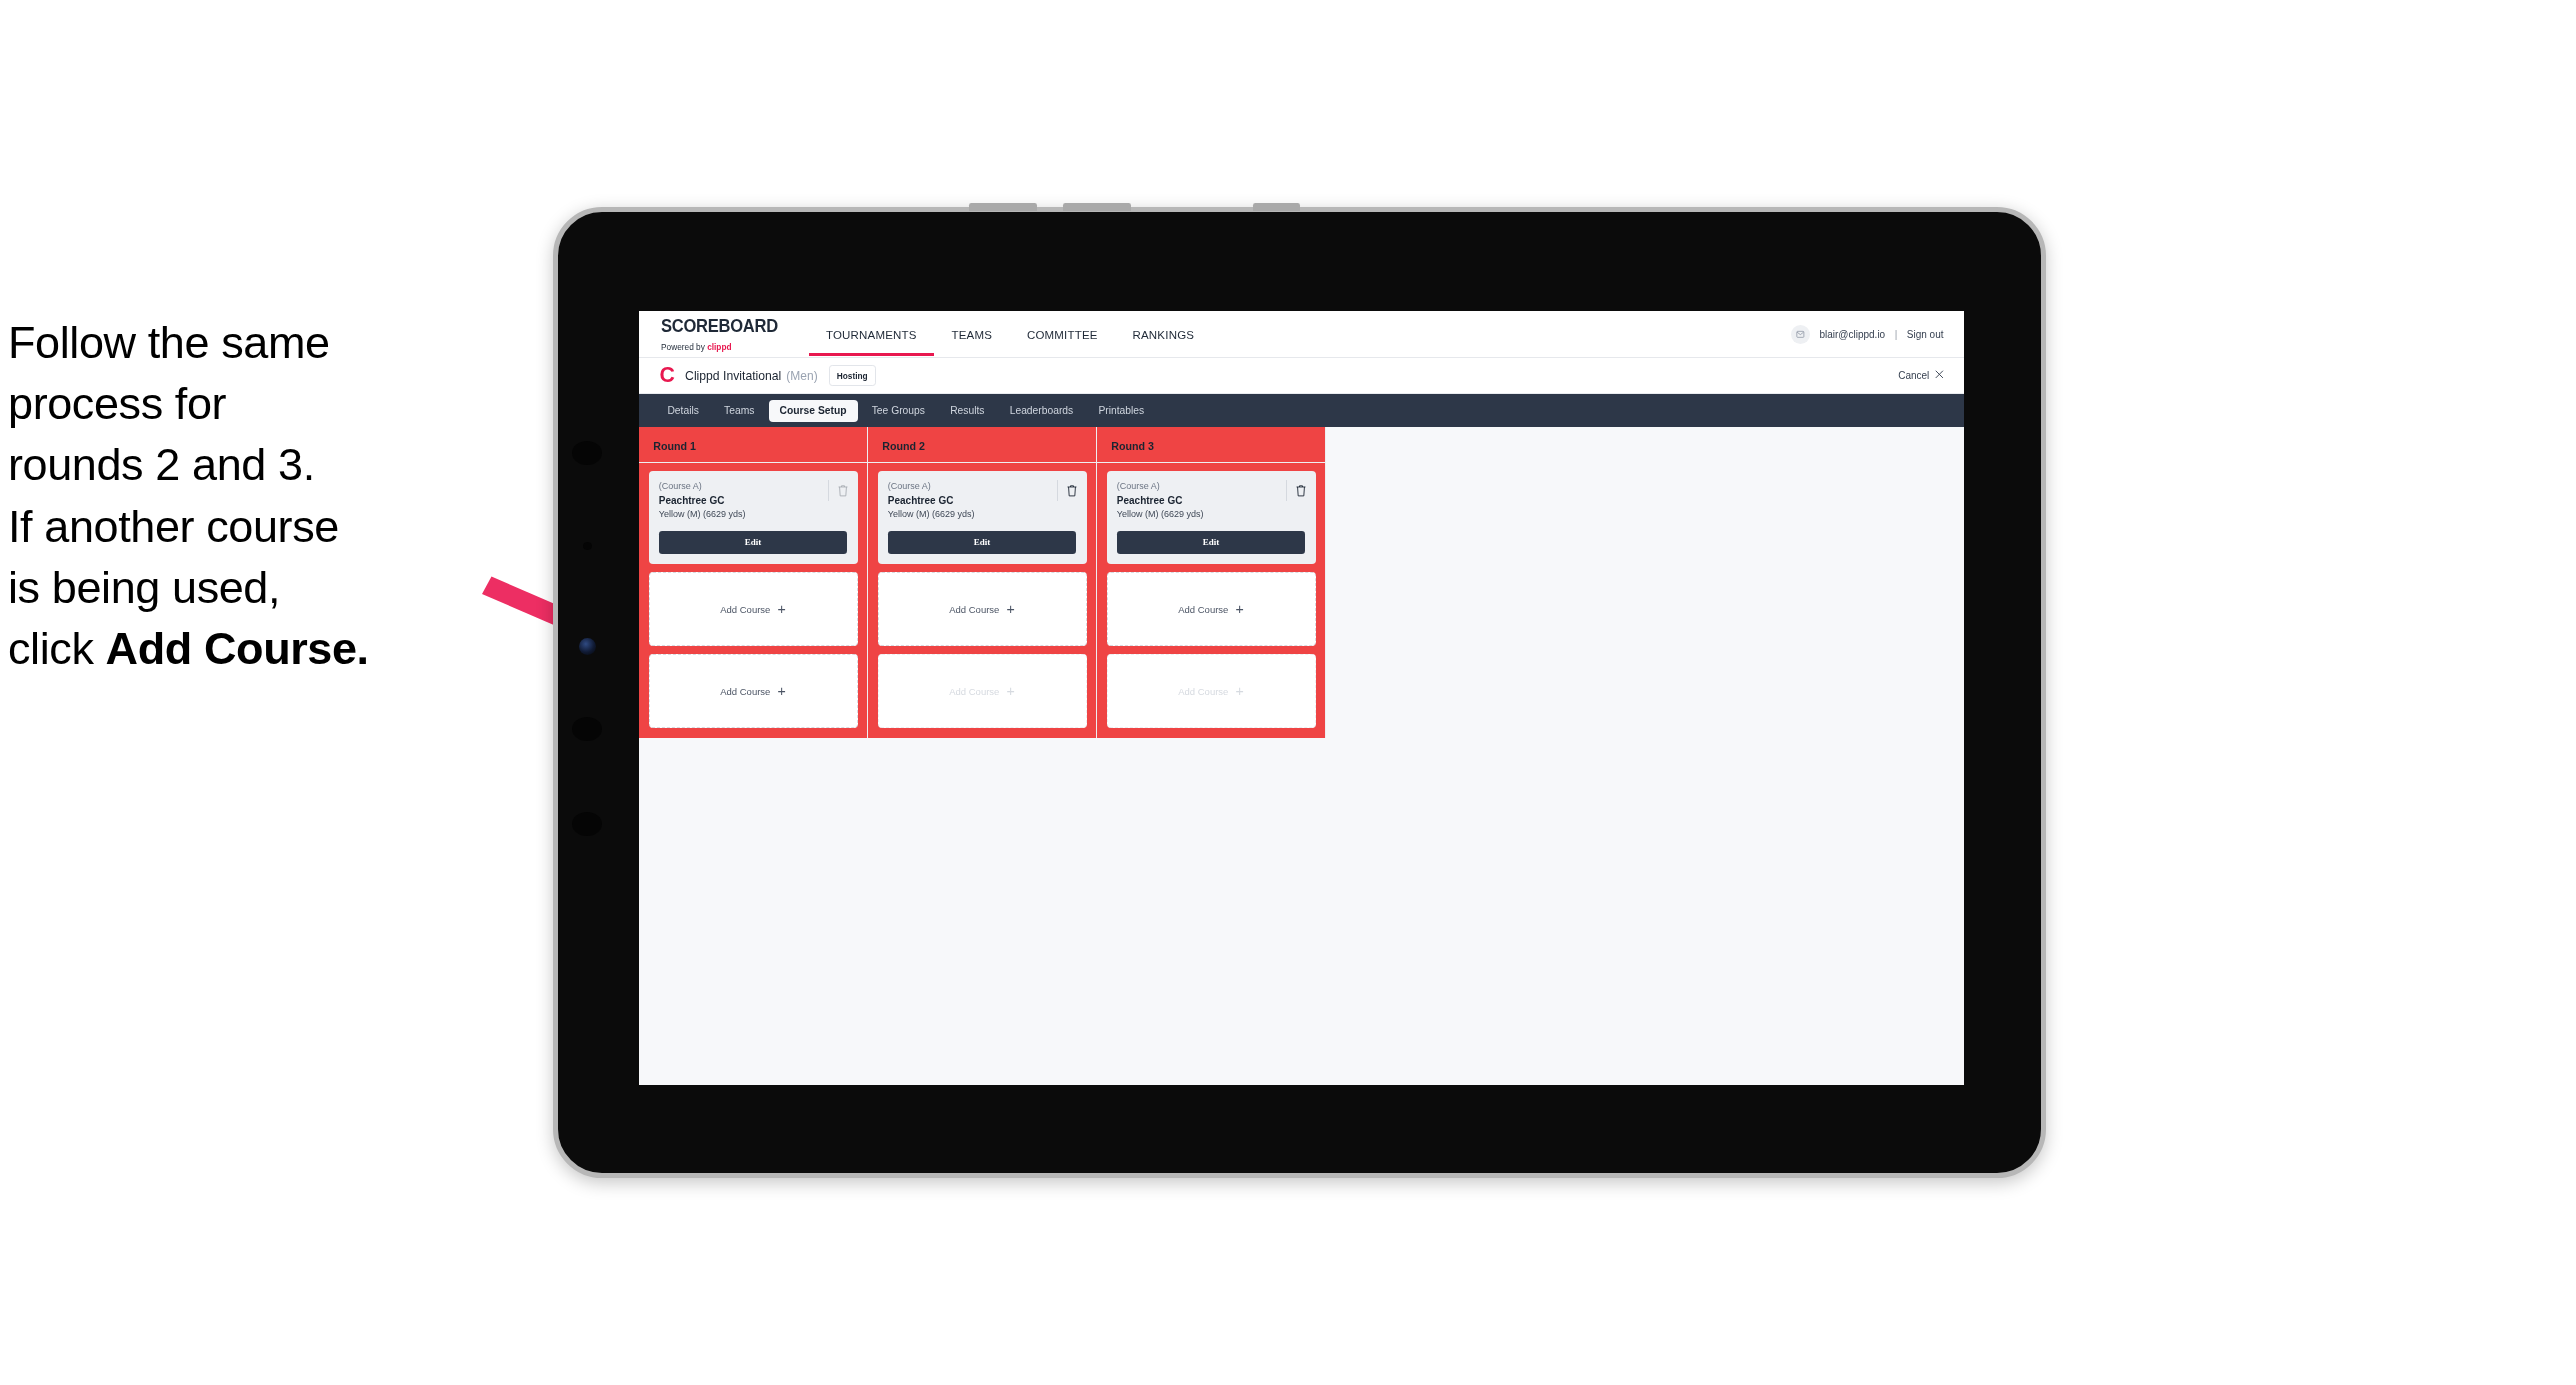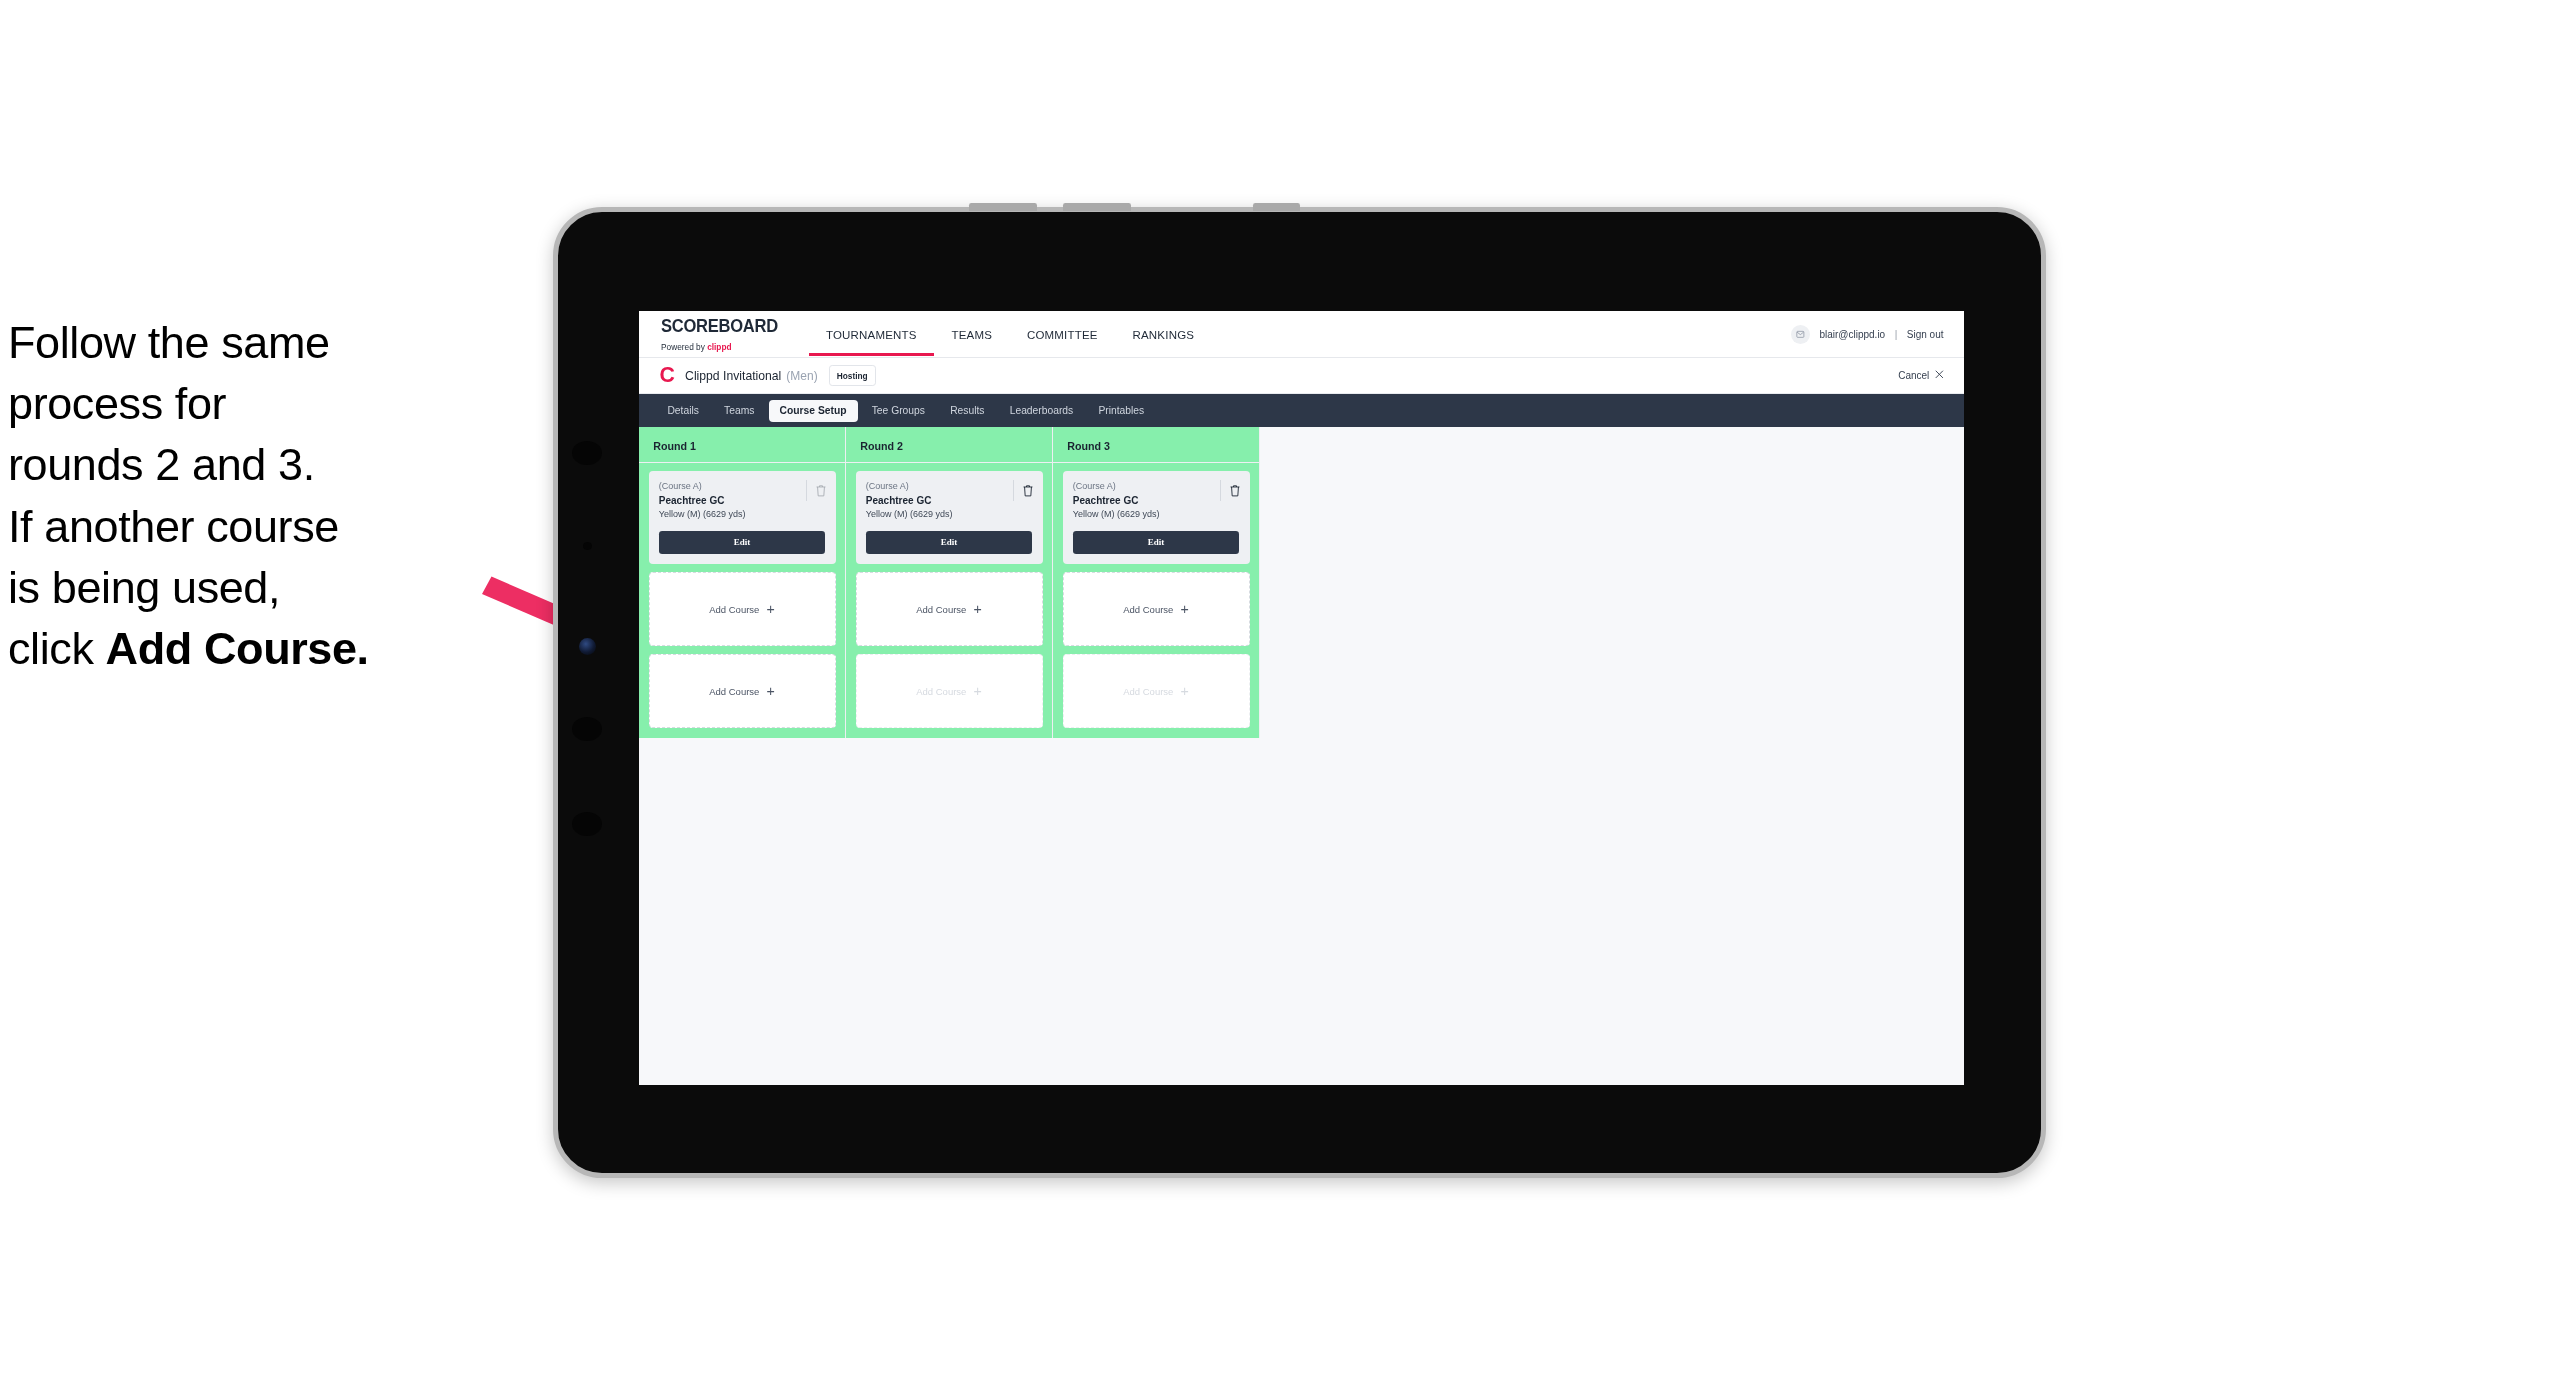--- a/index.html
+++ b/index.html
@@ -125,21 +125,21 @@
   }
   .tab {
     font-size:10.3px; color:#cfd5de; padding:5.5px 11px; border-radius:4px; cursor:pointer;
   }
   .tab.active { background:#f7f8fa; color:#1b2431; font-weight:600; }
 
   
   #content { position:relative; height: calc(100% - 117px); background:#f7f8fa; }
   #columns { display:flex; align-items:flex-start; }
   .col {
-    width:207px; background:#86efac;
+    width:229px; background:#ef4444;
     border-right:0.8px solid #edeff2;
     min-height:287px;
   }
   .col-head {
     padding:12.6px 14.2px 10.3px;
     border-bottom:0.8px solid #eef0f3;
   }
   .col-head .t { font-size:10.7px; font-weight:600; color:#1b2431; }
   .col-body { padding:8px 9.5px 9.5px; }
 

